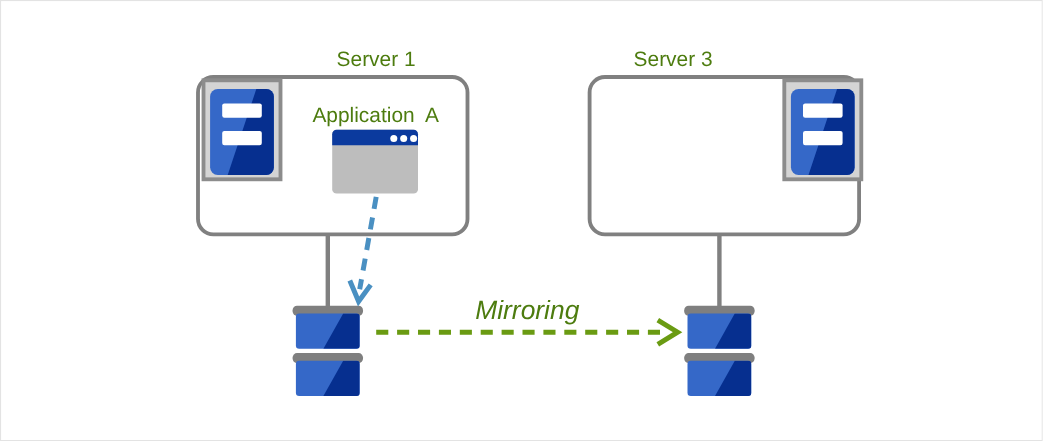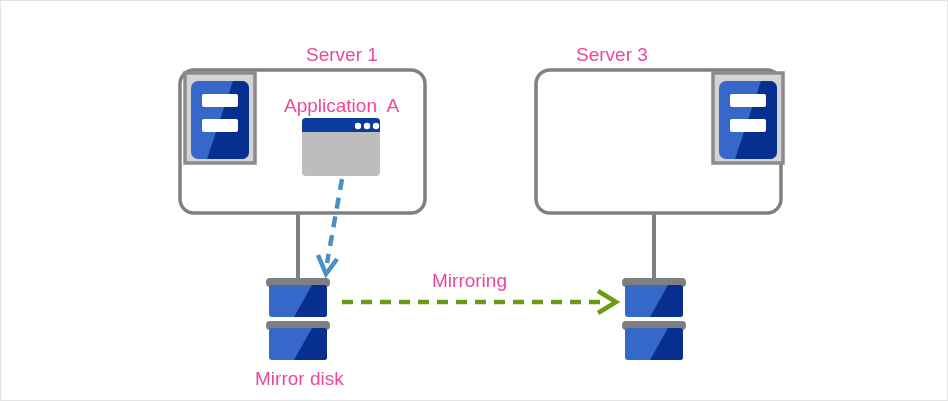--- a/index.html
+++ b/index.html
@@ -21,33 +21,34 @@
   }
   .svg-layer {
     position: absolute;
     left: 0;
     top: 0;
     width: 948px;
     height: 401px;
   }
   .label {
     position: absolute;
-    color: #ec4899;
+    color: #4d7c0f;
     white-space: pre;
     line-height: 1;
   }
   .label-server {
     font-size: 19px;
   }
   .label-app {
     font-size: 19px;
     text-align: right;
   }
   .label-mirroring {
-    font-size: 19px;
+    font-size: 24px;
+    font-style: italic;
   }
   .label-diskname {
     font-size: 19px;
   }
 </style>
 </head>
 <body>
 
 <div id="canvas">
 
@@ -148,15 +149,14 @@
   </svg>
 
   <div class="label label-server" style="left:305px; top:44px;">Server 1</div>
 
   <div class="label label-server" style="left:575px; top:44px;">Server 3</div>
 
   <div class="label label-app" style="left:283px; top:95px;">Application  A</div>
 
   <div class="label label-mirroring" style="left:431px; top:270px;">Mirroring</div>
 
-  <div class="label label-diskname" style="left:254px; top:368px;">Mirror disk</div>
 
 </div>
 
 </body></html>

